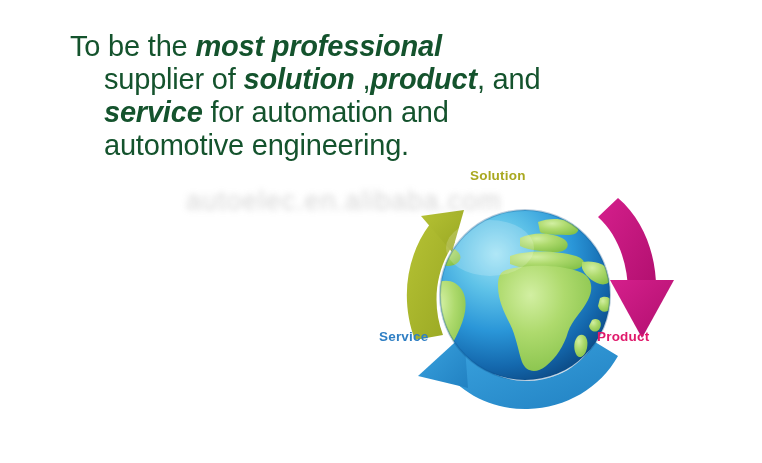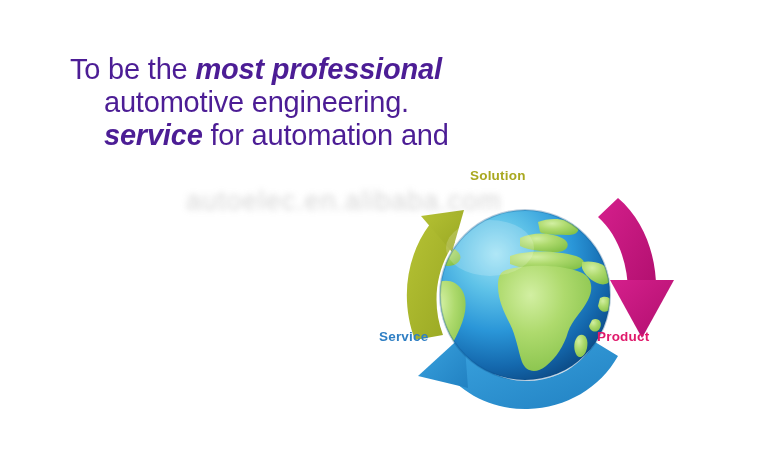--- a/index.html
+++ b/index.html
@@ -19,26 +19,25 @@
     background: #ffffff;
     overflow: hidden;
   }
 
   
   #headline {
     position: absolute;
     left: 70px;
     top: 30px;
     width: 560px;
-    color: #4c1d95;
+    color: #14532d;
     font-size: 29px;
     line-height: 33px;
     font-weight: 400;
     letter-spacing: -0.2px;
-    margin-top: 23px;
   }
   #headline .ln {
     display: block;
     white-space: nowrap;
   }
   #headline .ln-1 { margin-left: 0px; }
   #headline .ln-2 { margin-left: 34px; }
   #headline .ln-3 { margin-left: 34px; }
   #headline .ln-4 { margin-left: 34px; }
   #headline .em {
@@ -103,22 +102,23 @@
     pointer-events: none;
   }
 </style>
 </head>
 <body>
 
 <div id="banner">
 
   <div id="headline">
     <span class="ln ln-1"><span>To be the </span><span class="em">most professional</span></span>
+    <span class="ln ln-2"><span>supplier of </span><span class="em">solution</span><span> ,</span><span class="em">product</span><span>, and</span></span>
+    <span class="ln ln-3"><span class="em">service</span><span> for automation and</span></span>
     <span class="ln ln-4">automotive engineering.</span>
-    <span class="ln ln-3"><span class="em">service</span><span> for automation and</span></span>
   </div>
 
   <div id="graphic">
     <svg width="330" height="270" viewBox="0 0 330 270" xmlns="http://www.w3.org/2000/svg">
       <defs>
         <radialGradient id="oceanGrad" cx="33%" cy="26%" r="78%">
           <stop offset="0%" stop-color="#9fe2f5"></stop>
           <stop offset="28%" stop-color="#5ec2e8"></stop>
           <stop offset="58%" stop-color="#2a96d8"></stop>
           <stop offset="85%" stop-color="#1468ad"></stop>

